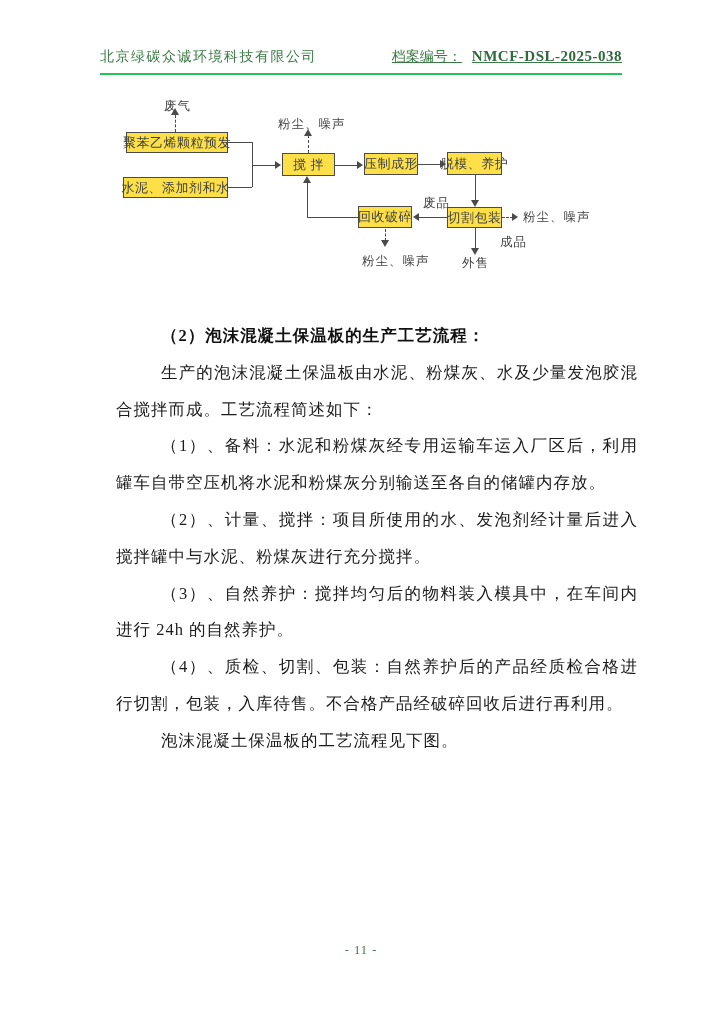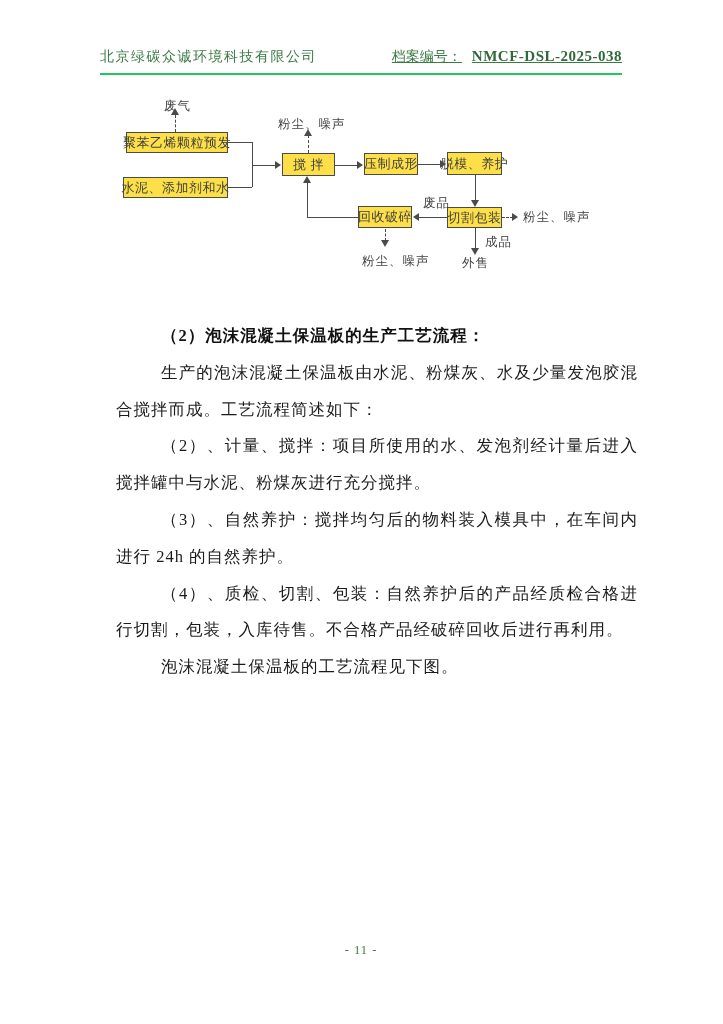--- a/index.html
+++ b/index.html
@@ -98,21 +98,21 @@
     <div class="fbox" style="left:187px;top:65px;width:53px;height:23px">搅 拌</div>
     <div class="fbox" style="left:269px;top:65px;width:54px;height:22px">压制成形</div>
     <div class="fbox" style="left:352px;top:64px;width:55px;height:23px">脱模、养护</div>
     <div class="fbox" style="left:263px;top:118px;width:54px;height:22px">回收破碎</div>
     <div class="fbox" style="left:352px;top:119px;width:55px;height:21px">切割包装</div>
 
     <div class="flabel" style="left:69px;top:10px">废气</div>
     <div class="flabel" style="left:183px;top:28px">粉尘、噪声</div>
     <div class="flabel" style="left:328px;top:107px">废品</div>
     <div class="flabel" style="left:428px;top:121px">粉尘、噪声</div>
-    <div class="flabel" style="left:390px;top:146px">成品</div>
+    <div class="flabel" style="left:405px;top:146px">成品</div>
     <div class="flabel" style="left:267px;top:165px">粉尘、噪声</div>
     <div class="flabel" style="left:367px;top:167px">外售</div>
 
     <div class="lv dash" style="left:80px;top:27px;height:17px"></div>
     <div class="tri u" style="left:76px;top:20px"></div>
 
     <div class="lh" style="left:133px;top:54px;width:24px"></div>
     <div class="lh" style="left:133px;top:99px;width:24px"></div>
     <div class="lv" style="left:157px;top:54px;height:45px"></div>
     <div class="lh" style="left:157px;top:77px;width:24px"></div>
@@ -144,20 +144,21 @@
 
     <div class="lh" style="left:212px;top:129px;width:51px"></div>
     <div class="lv" style="left:212px;top:94px;height:35px"></div>
     <div class="tri u" style="left:208px;top:88px"></div>
   </div>
 
 
   <div class="content">
     <p class="bold">（2）泡沫混凝土保温板的生产工艺流程：</p>
     <p>生产的泡沫混凝土保温板由水泥、粉煤灰、水及少量发泡胶混合搅拌而成。工艺流程简述如下：</p>
+    <p>（1）、备料：水泥和粉煤灰经专用运输车运入厂区后，利用罐车自带空压机将水泥和粉煤灰分别输送至各自的储罐内存放。</p>
     <p>（2）、计量、搅拌：项目所使用的水、发泡剂经计量后进入搅拌罐中与水泥、粉煤灰进行充分搅拌。</p>
     <p>（3）、自然养护：搅拌均匀后的物料装入模具中，在车间内进行 24h 的自然养护。</p>
     <p>（4）、质检、切割、包装：自然养护后的产品经质检合格进行切割，包装，入库待售。不合格产品经破碎回收后进行再利用。</p>
     <p>泡沫混凝土保温板的工艺流程见下图。</p>
   </div>
 
   <div class="ftr">
     <span>- 11 -</span>
   </div>
 

